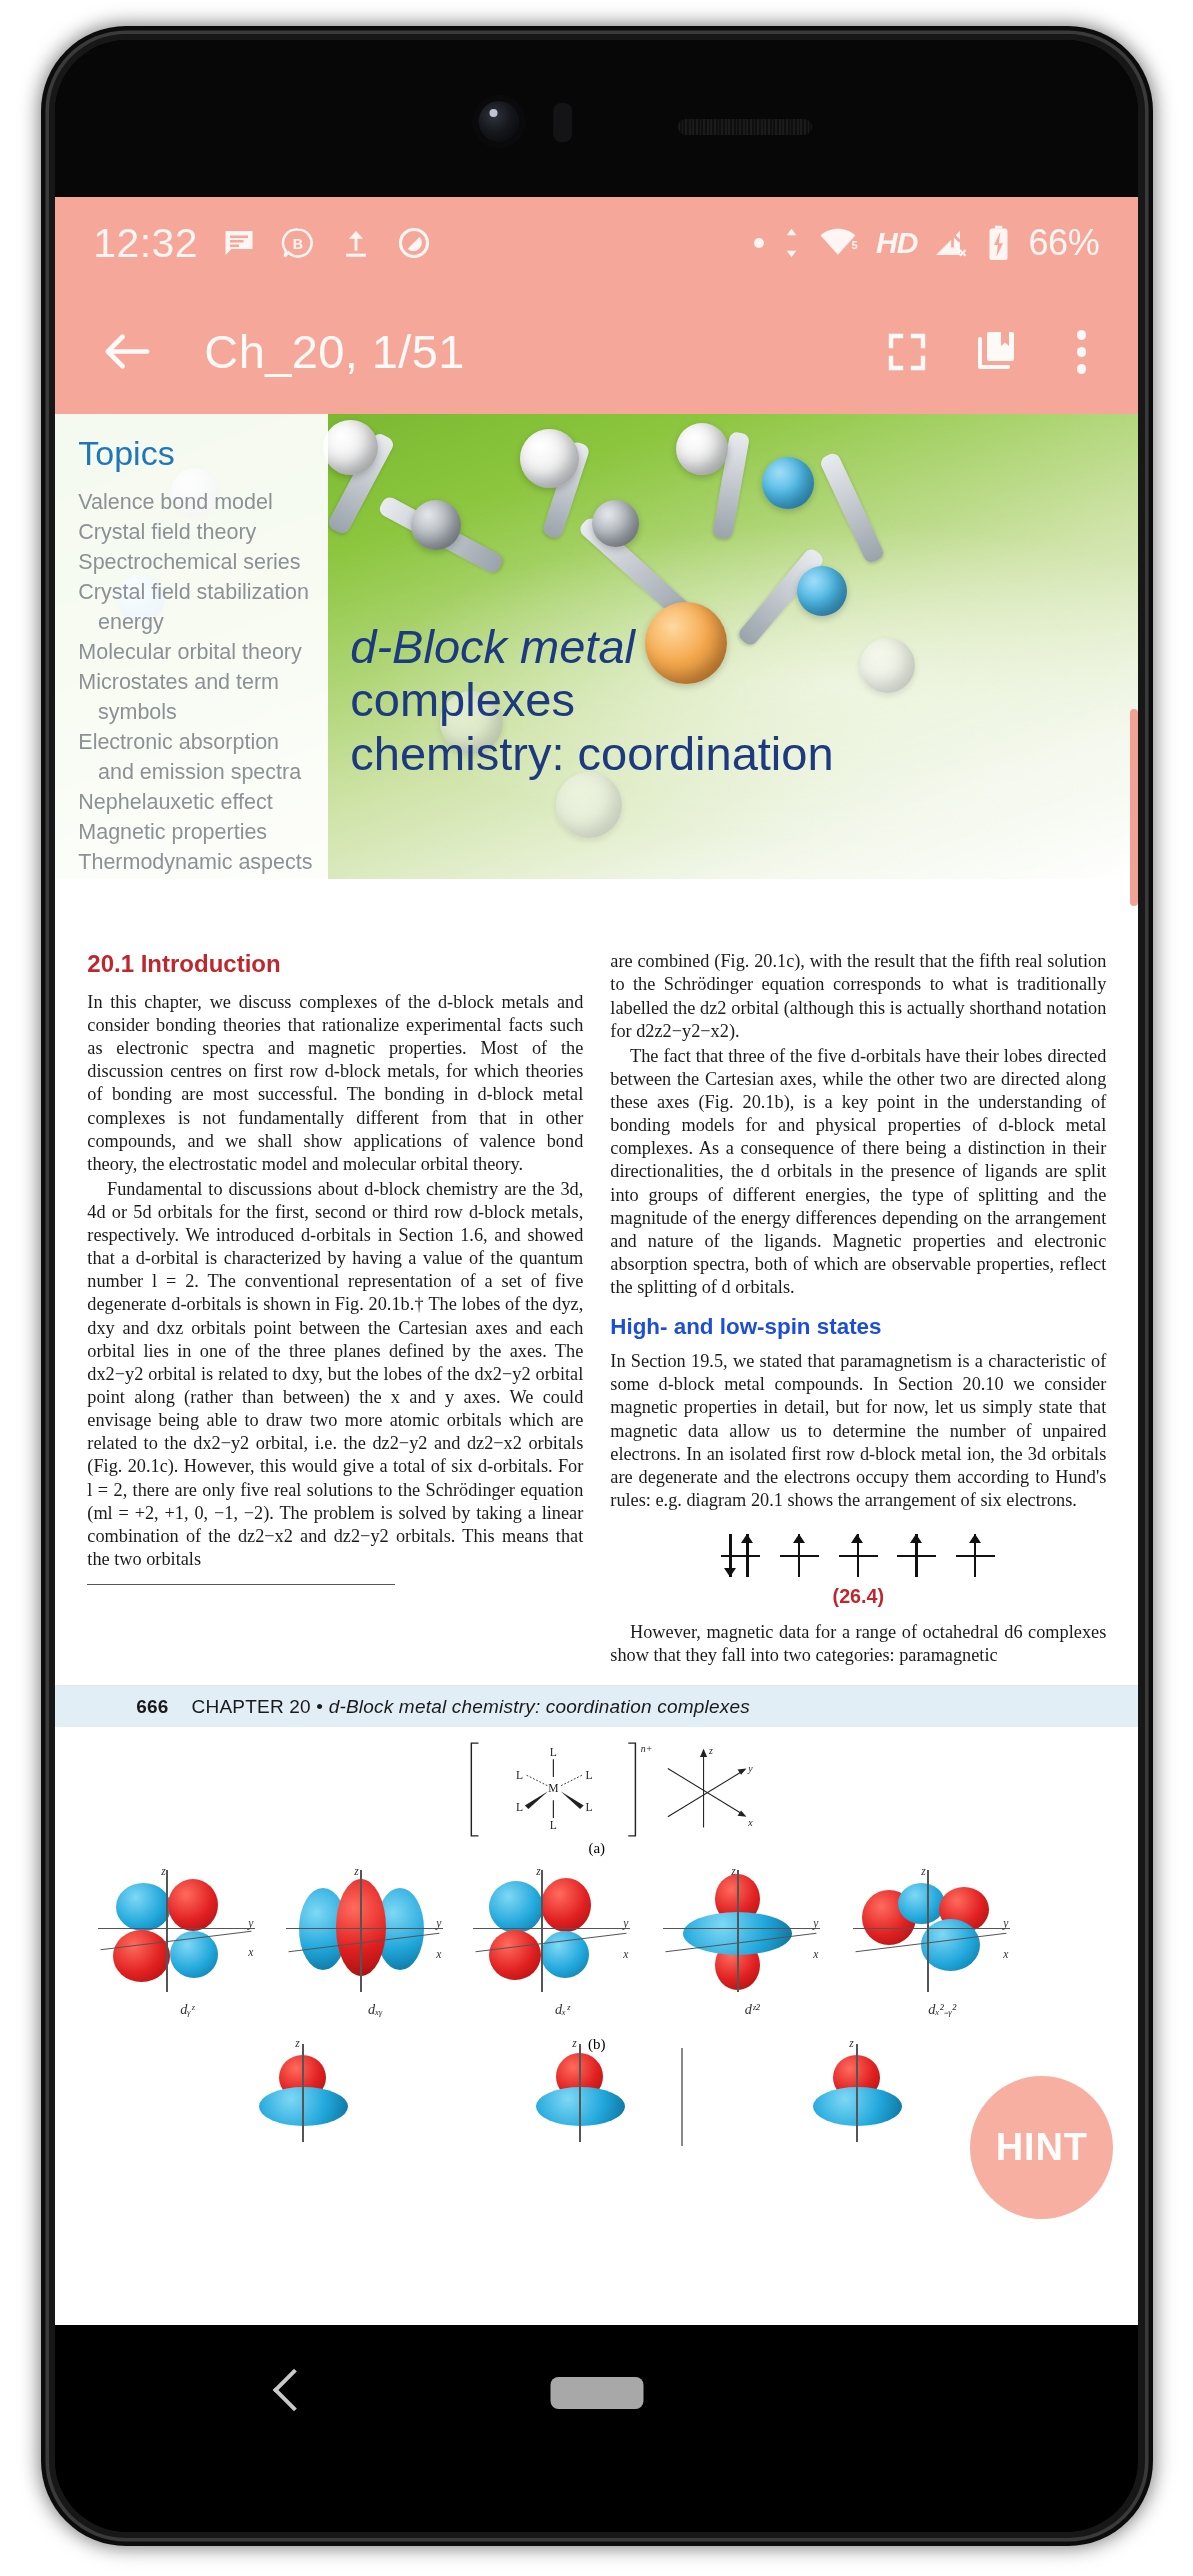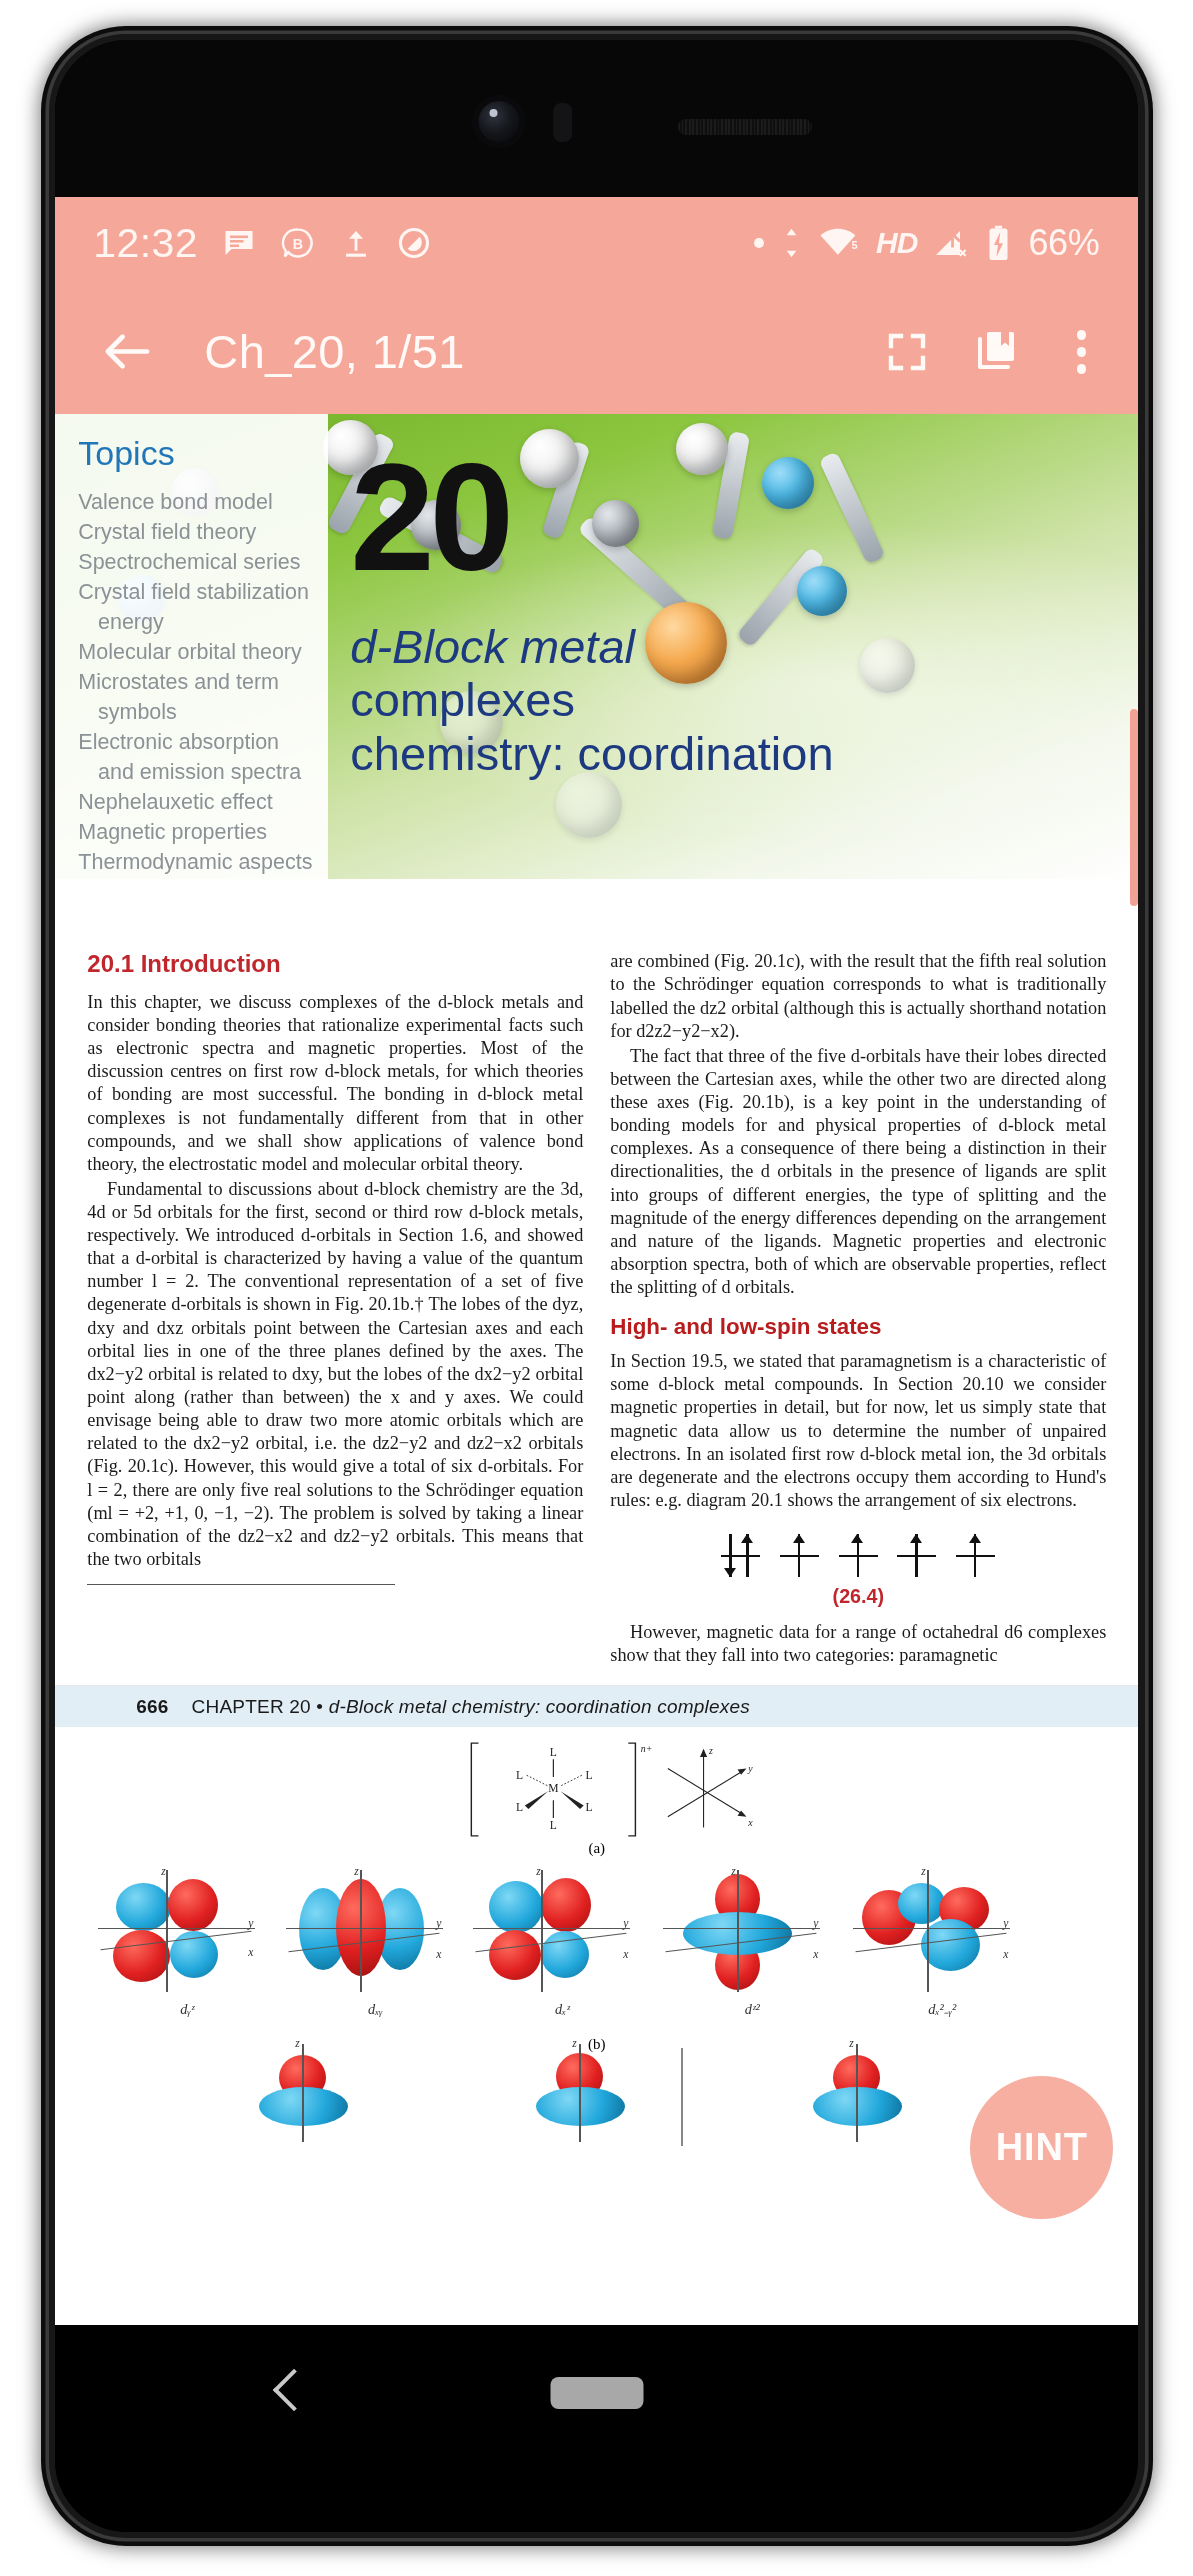--- a/index.html
+++ b/index.html
@@ -157,21 +157,21 @@
 
   
   #body-cols {
     display: flex; gap: 27px;
     padding: 23px 32px 16px 32px;
     background: #fff;
     margin-top: 48px;
   }
   .col { width: 50%; }
   .sec-head { color:#c0272d; font-size: 24px; font-weight: 700; margin-bottom: 12.5px; }
-  .sub-head { color:#b91c1c; font-size: 22.4px; font-weight: 700; margin: 14.3px 0 10.7px; }
+  .sub-head { color:#1d4ed8; font-size: 22.4px; font-weight: 700; margin: 14.3px 0 10.7px; }
   .para {
     font-family: "Liberation Serif", serif;
     font-size: 18.3px; line-height: 1.265;
     text-align: justify; color: #1b1b1b;
     margin-bottom: 1.8px;
   }
   .para.ind { text-indent: 19.7px; }
   .fnote-rule { border-top: 1.3px solid #555; width: 62%; margin: 12.5px 0 7.2px; }
   .fnote {
     font-family: "Liberation Serif", serif;
@@ -398,21 +398,20 @@
             <div class="atom white" style="left:621px;top:9px;width:52px;height:52px;"></div>
             <div class="atom blue" style="left:707px;top:43px;width:52px;height:52px;"></div>
             <div class="atom orange" style="left:590px;top:188px;width:82px;height:82px;"></div>
             <div class="atom blue" style="left:742px;top:152px;width:50px;height:50px;"></div>
             <div class="atom white" style="left:805px;top:224px;width:55px;height:55px;opacity:.55"></div>
             <div class="atom white" style="left:385px;top:277px;width:63px;height:63px;opacity:.5"></div>
             <div class="atom white" style="left:501px;top:358px;width:66px;height:66px;opacity:.45"></div>
             <div class="atom grey" style="left:116px;top:54px;width:48px;height:48px;"></div>
             <div class="atom blue" style="left:63px;top:161px;width:47px;height:47px;"></div>
 
-            <div id="chapter-num">20</div>
 
             <div id="chapter-title">
               <div><em>d-Block metal</em></div>
               <div>complexes</div>
               <div>chemistry: coordination</div>
             </div>
 
             <div id="topics-panel">
               <div id="topics-title">Topics</div>
               <div class="topic-item">Valence bond model</div>

